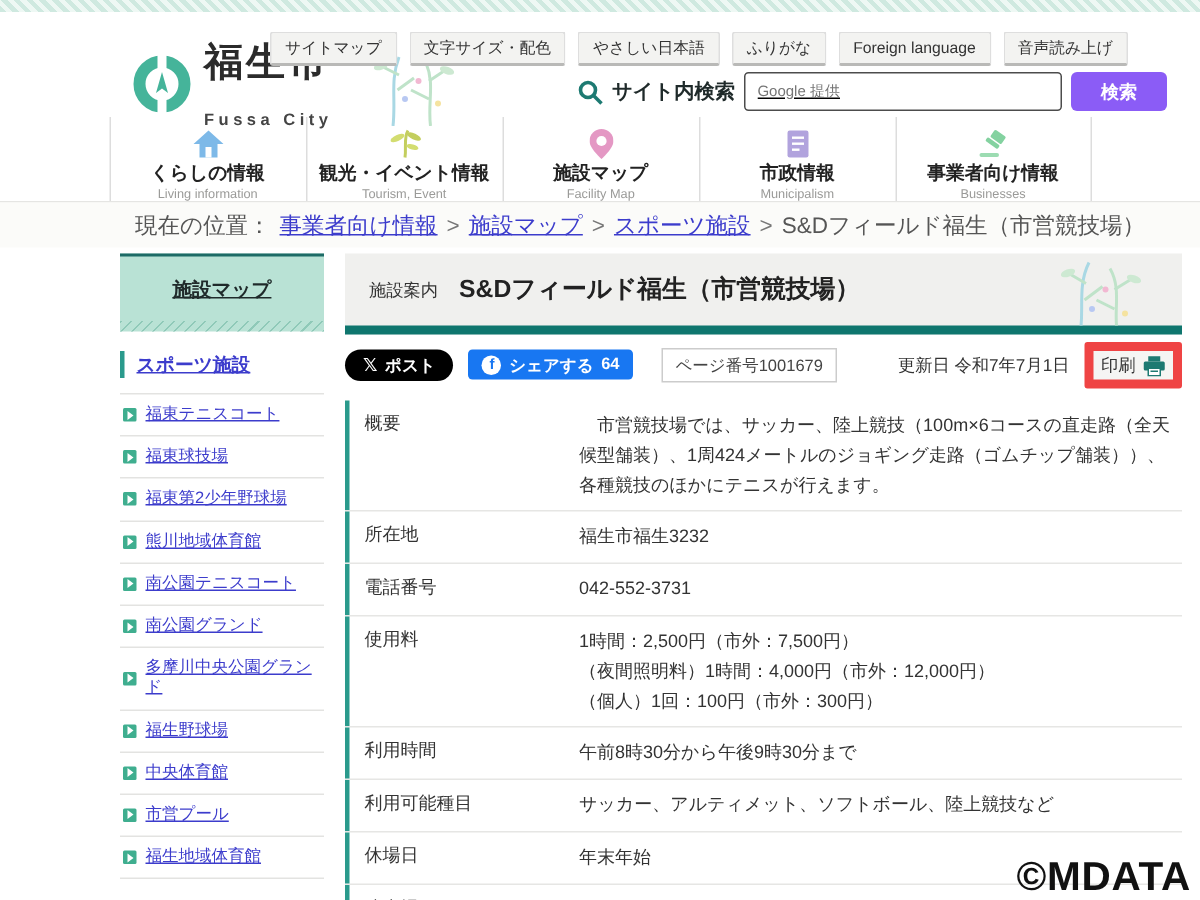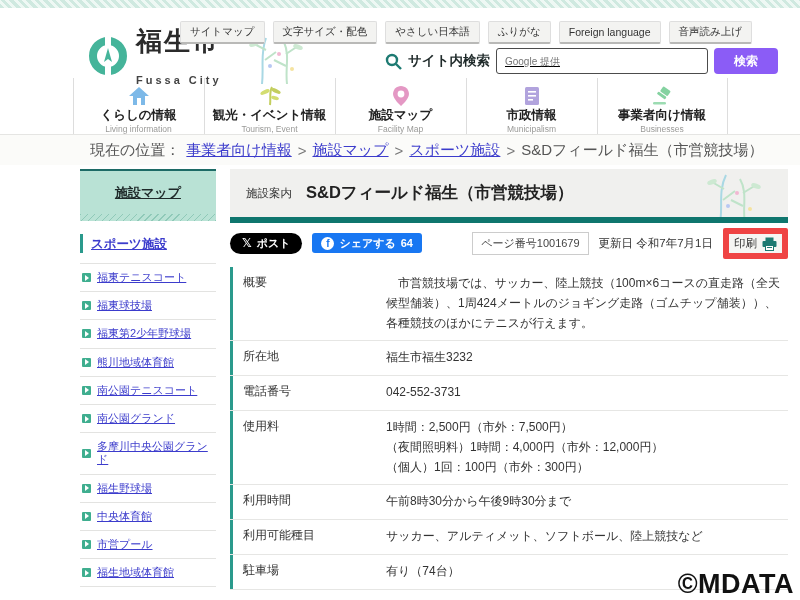--- a/index.html
+++ b/index.html
@@ -75,21 +75,21 @@
   .x-btn { display:inline-flex; align-items:center; gap:5px; background:#000; color:#fff;
     border:none; border-radius:11px; height:21px; padding:0 12px; font-size:11px; font-weight:bold;
     cursor:pointer; font-family:inherit; }
   .fb-btn { display:inline-flex; align-items:center; gap:5px; background:#1877f2; color:#fff;
     border:none; border-radius:3px; height:20px; padding:0 9px; font-size:11px; font-weight:bold;
     cursor:pointer; margin-left:10px; font-family:inherit; }
   .fb-circle { width:13px; height:13px; background:#fff; color:#1877f2; border-radius:50%;
     font-size:10px; font-weight:bold; display:inline-flex; align-items:center; justify-content:center; }
   .meta { margin-left:auto; display:flex; align-items:center; gap:10px; }
   .page-num { border:1px solid #ccc; background:#fff; font-size:11px; color:#444; padding:3px 8px; }
-  .updated { font-size:11.5px; color:#333; }
+  .updated { font-size:11.5px; color:#333;margin-left:31px; }
   .print-btn { display:inline-flex; align-items:flex-end; gap:5px; border:6px solid #ef4444;
     background:#f5f5f3; font-size:11.5px; color:#333; padding:2px 5px; border-radius:2px; cursor:pointer;
     font-family:inherit; }
 
   
   .ftable { margin-top:13px; }
   .frow { display:flex; border-bottom:1px solid #e6e6e4; }
   .frow:first-child { border-top:0; }
   .flabel { width:146px; flex-shrink:0; border-left:3px solid #2a9a8c; padding:7px 4px 7px 10px;
     font-size:12px; color:#333; }
@@ -363,20 +363,26 @@
             </div>
   </div>
 
   <div class="frow">
     <div class="flabel">利用可能種目</div>
     <div class="fvalue">
               <div>サッカー、アルティメット、ソフトボール、陸上競技など</div>
             </div>
   </div>
 
+  <div class="frow">
+    <div class="flabel">休場日</div>
+    <div class="fvalue">
+              <div>年末年始</div>
+            </div>
+  </div>
 
   <div class="frow">
     <div class="flabel">駐車場</div>
     <div class="fvalue">
               <div>有り（74台）</div>
             </div>
   </div>
 
 </div>
     </main>

